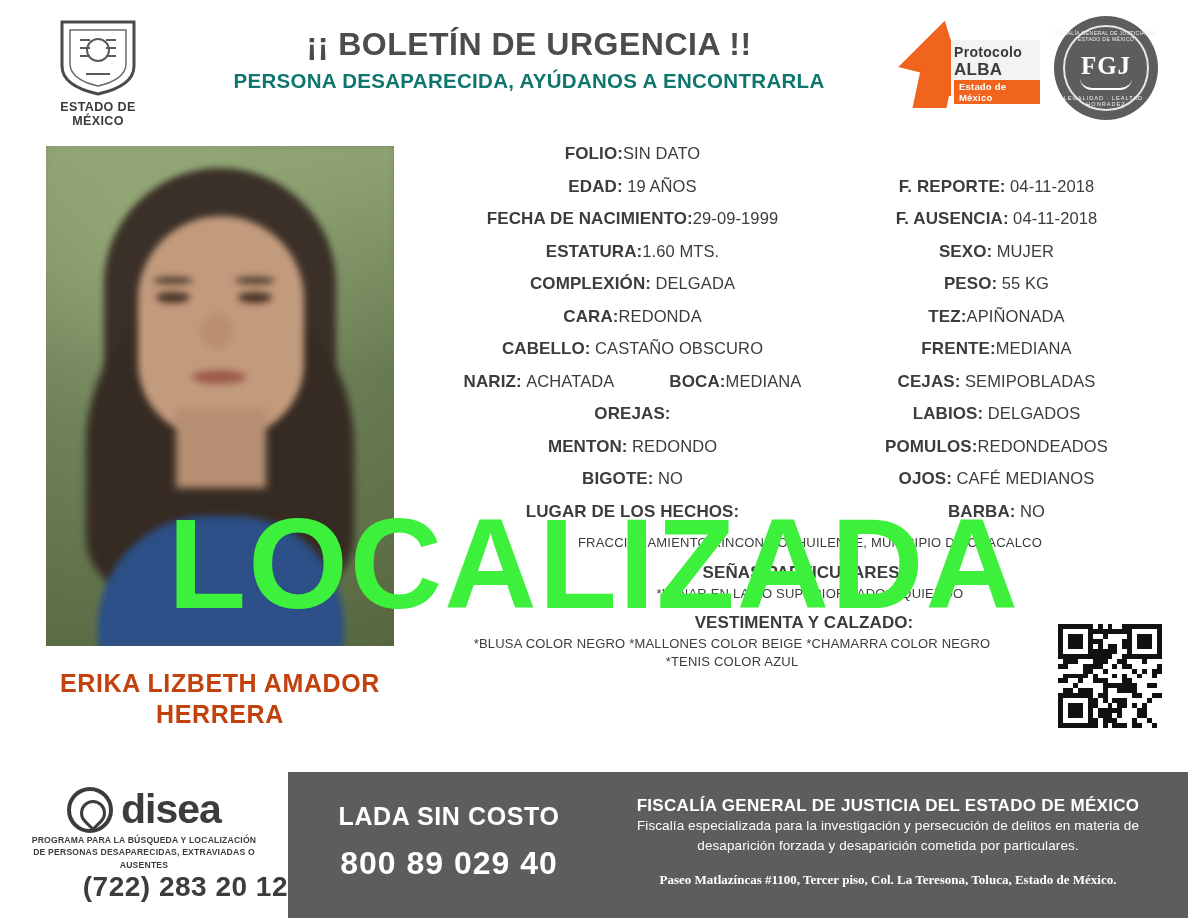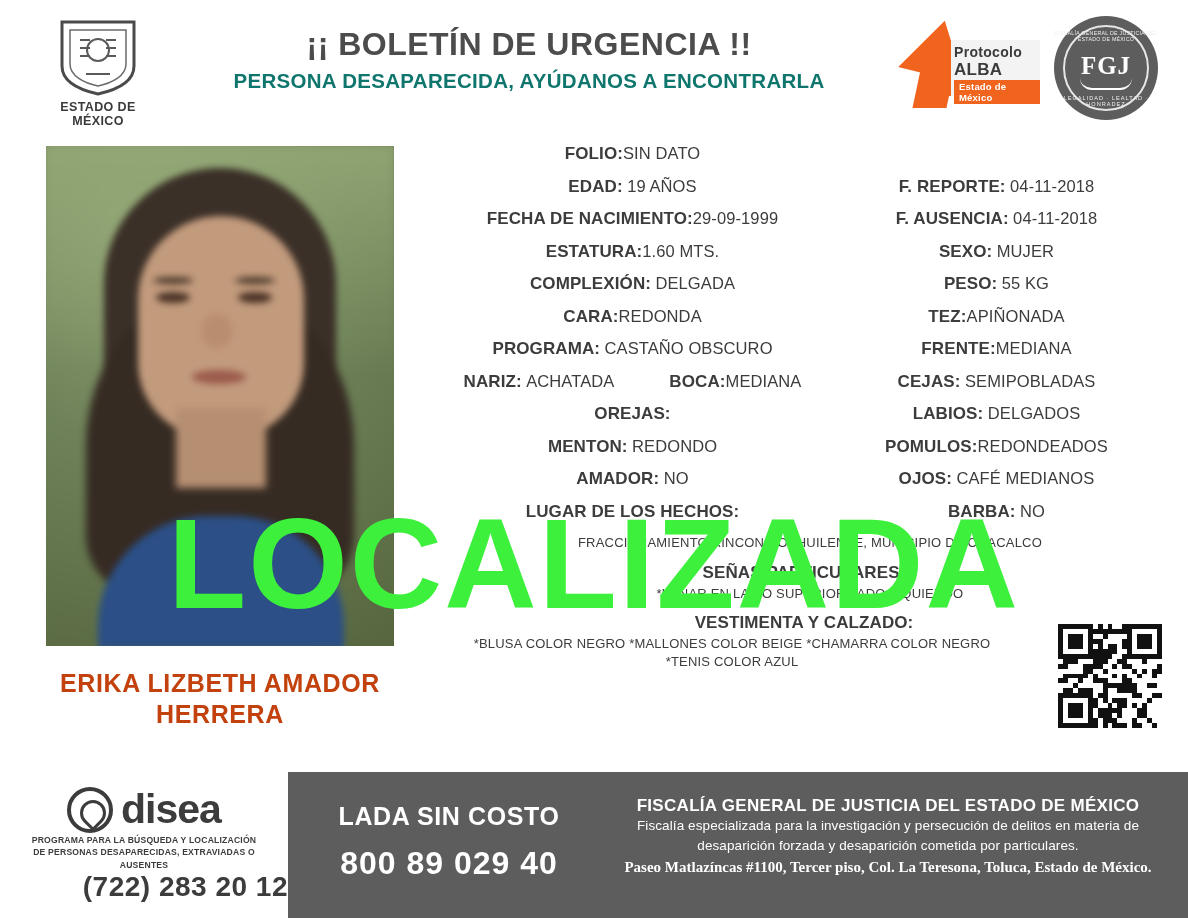--- a/index.html
+++ b/index.html
@@ -434,23 +434,24 @@
     font-size: 17px;
     font-weight: bold;
     letter-spacing: .3px;
   }
   .fiscalia-desc {
     font-size: 13.5px;
     line-height: 1.5;
     letter-spacing: .1px;
   }
   .fiscalia-addr {
-    font-size: 15px;
+    font-size: 13px;
     font-weight: bold;
     line-height: 1.45;
+    margin-top: 14px;
     font-family: "Liberation Serif", serif;
   }
 </style>
 </head>
 <body>
 
 <div class="header">
 
   <div class="emblem">
     <div class="emblem-shield">
@@ -568,21 +569,21 @@
       <div class="col-left">
         <span class="lbl">CARA:</span><span class="val">REDONDA</span>
       </div>
       <div class="col-right">
         <span class="lbl">TEZ:</span><span class="val">APIÑONADA</span>
       </div>
     </div>
 
     <div class="row">
       <div class="col-left">
-        <span class="lbl">PROGRAMA:</span>
+        <span class="lbl">CABELLO:</span>
         <span class="val">CASTAÑO OBSCURO</span>
       </div>
       <div class="col-right">
         <span class="lbl">FRENTE:</span><span class="val">MEDIANA</span>
       </div>
     </div>
 
     <div class="row">
       <div class="col-left">
         <span class="lbl">NARIZ:</span>
@@ -612,21 +613,21 @@
         <span class="lbl">MENTON:</span>
         <span class="val">REDONDO</span>
       </div>
       <div class="col-right">
         <span class="lbl">POMULOS:</span><span class="val">REDONDEADOS</span>
       </div>
     </div>
 
     <div class="row">
       <div class="col-left">
-        <span class="lbl">AMADOR:</span>
+        <span class="lbl">BIGOTE:</span>
         <span class="val">NO</span>
       </div>
       <div class="col-right">
         <span class="lbl">OJOS:</span>
         <span class="val">CAFÉ MEDIANOS</span>
       </div>
     </div>
 
     <div class="row">
       <div class="col-left">

